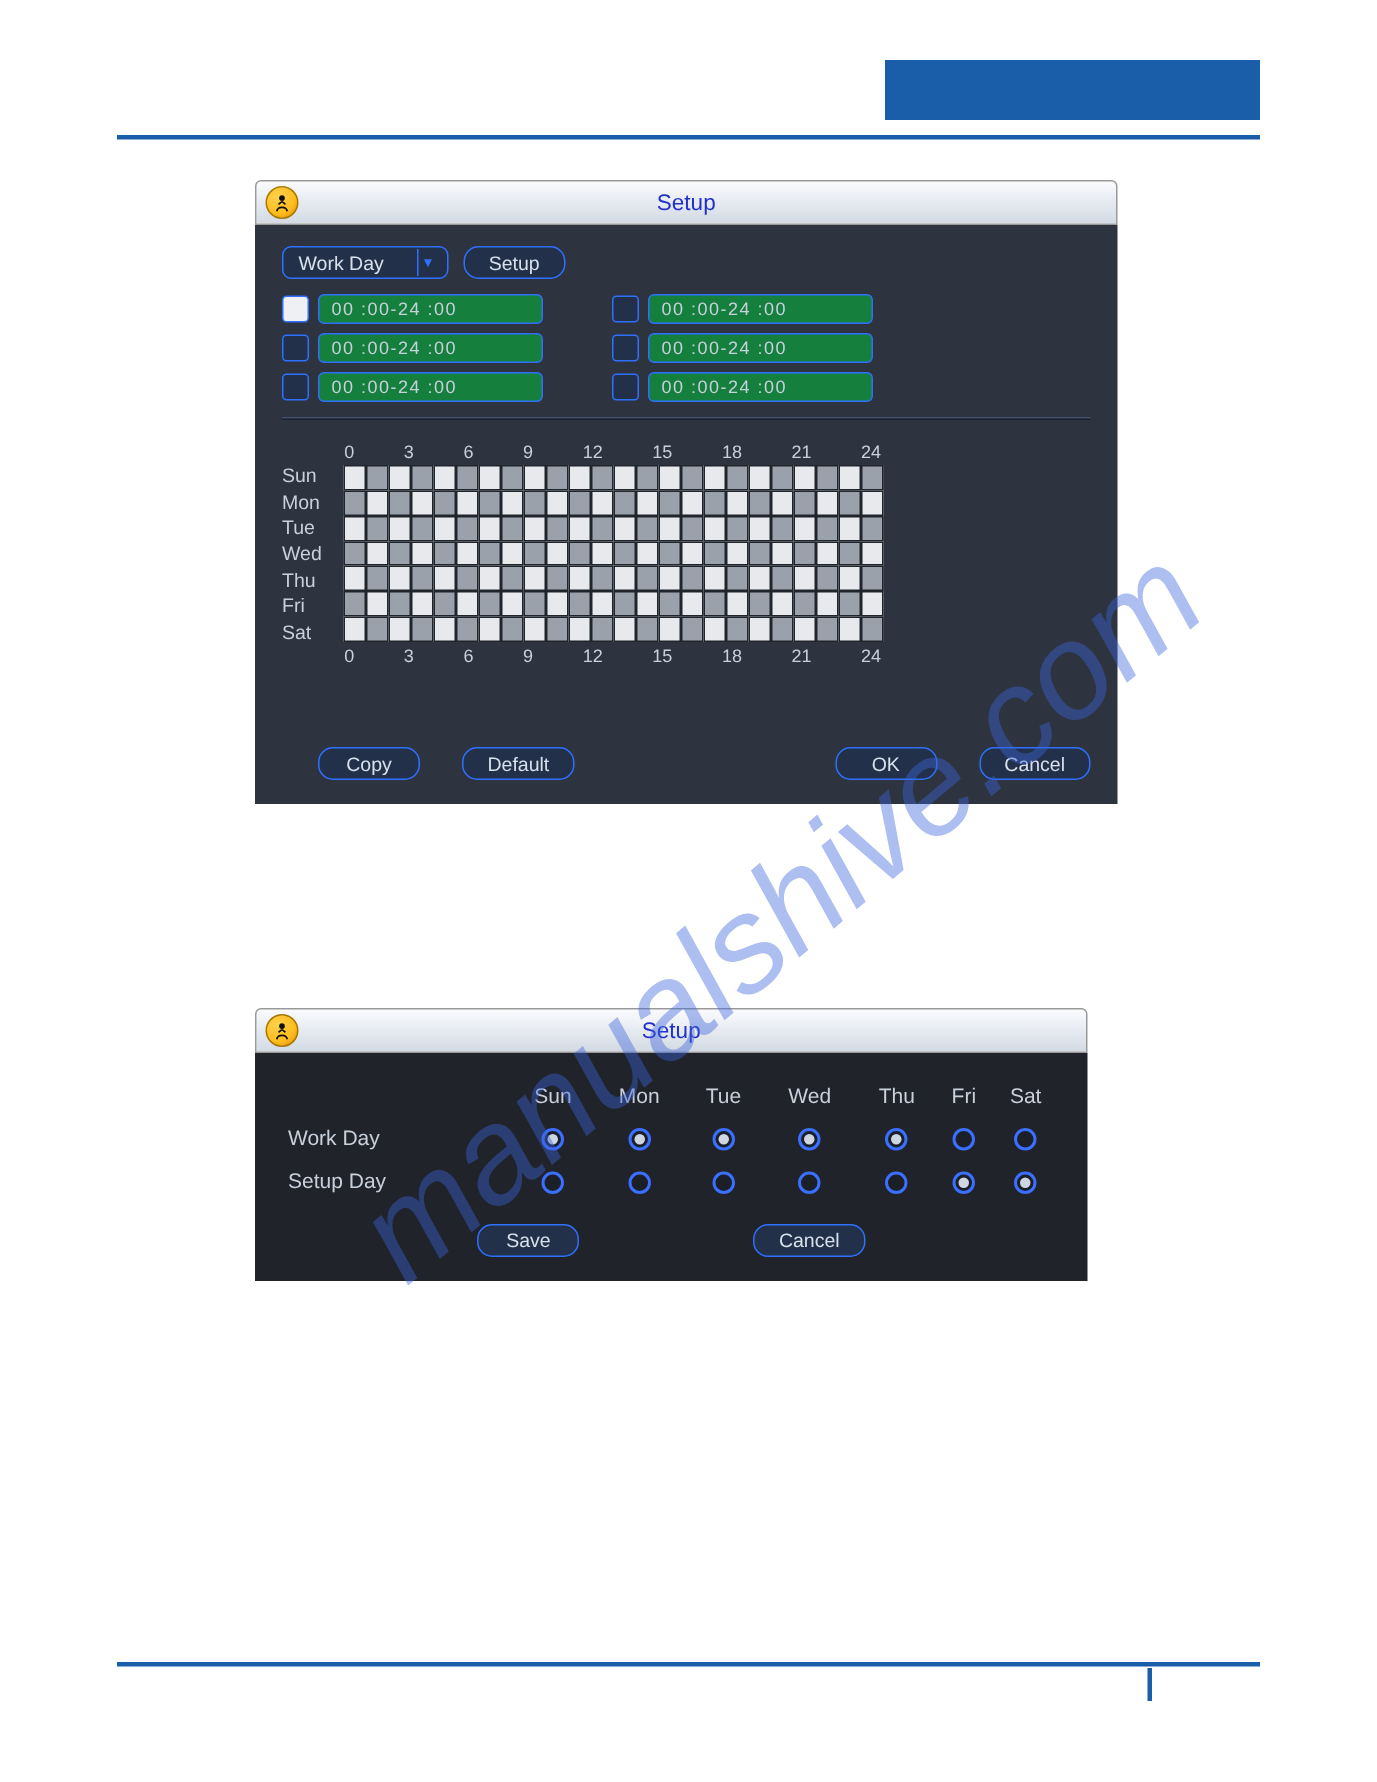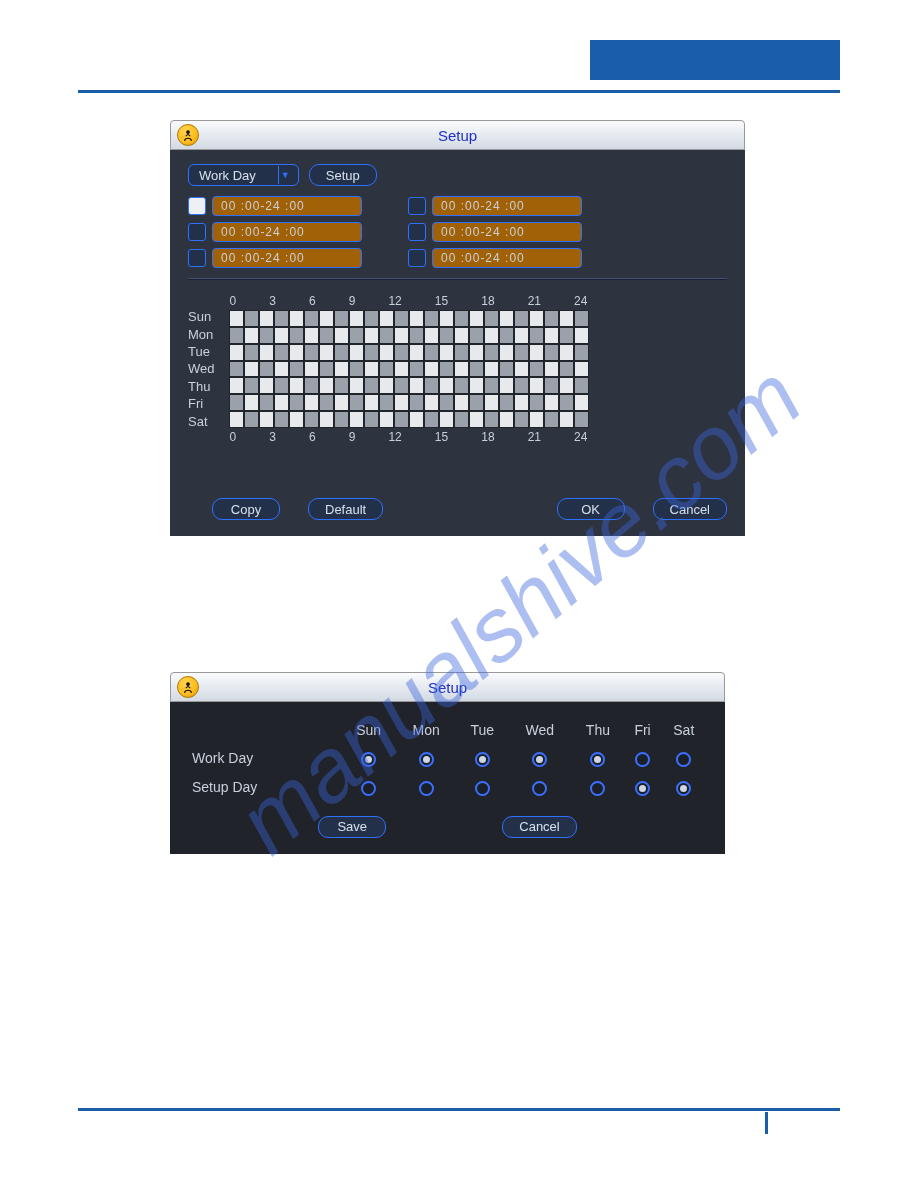--- a/index.html
+++ b/index.html
@@ -158,21 +158,21 @@
     width: 18px; height: 18px;
     border: 1px solid #2f70ff;
     border-radius: 3px;
     background: #223149;
   }
   .cbox.white { background: #eef0f4; }
   .timefield {
     height: 20px;
     border: 1px solid #2f70ff;
     border-radius: 4px;
-    background: #a16207;
+    background: #15803d;
     color: #c8d0dc;
     font-size: 12px;
     display: flex;
     align-items: center;
     padding: 0 8px;
     letter-spacing: 1px;
     white-space: pre;
   }
   .hsep {
     margin-top: 10px;

